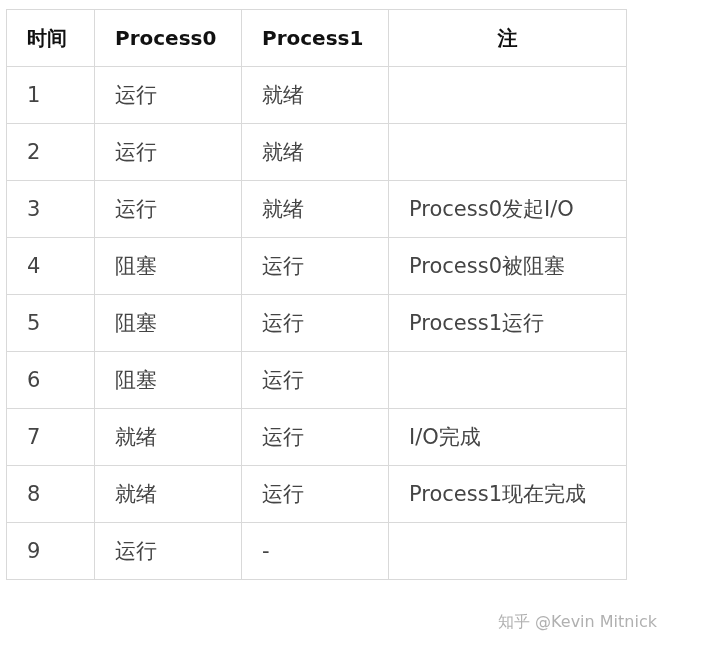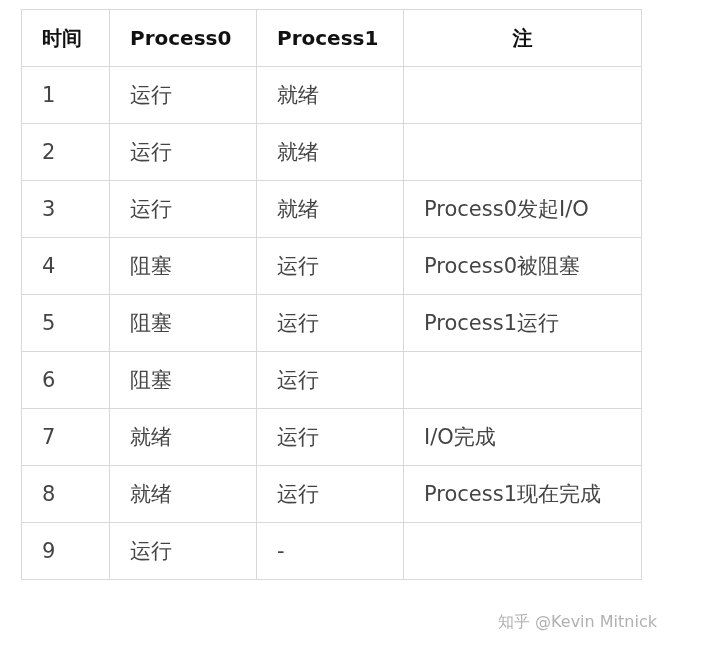--- a/index.html
+++ b/index.html
@@ -1,19 +1,19 @@
 <!DOCTYPE html>
 <html><head>
   <meta charset="utf-8">
   <style>
     html, body { margin: 0; padding: 0; background: #ffffff; }
     body { width: 720px; height: 657px; position: relative; overflow: hidden;
            font-family: "DejaVu Sans", "Liberation Sans", sans-serif; }
     table.proc {
-      position: absolute; left: 21px; top: 9px;
+      position: absolute; left: 6px; top: 9px;
       border-collapse: collapse; table-layout: fixed;
       width: 620px;
     }
     table.proc col.c0 { width: 88px; }
     table.proc col.c1 { width: 147px; }
     table.proc col.c2 { width: 147px; }
     table.proc col.c3 { width: 238px; }
     table.proc th, table.proc td {
       border: 1px solid #d9d9d9;
       height: 56px; padding: 0 0 0 20px;

